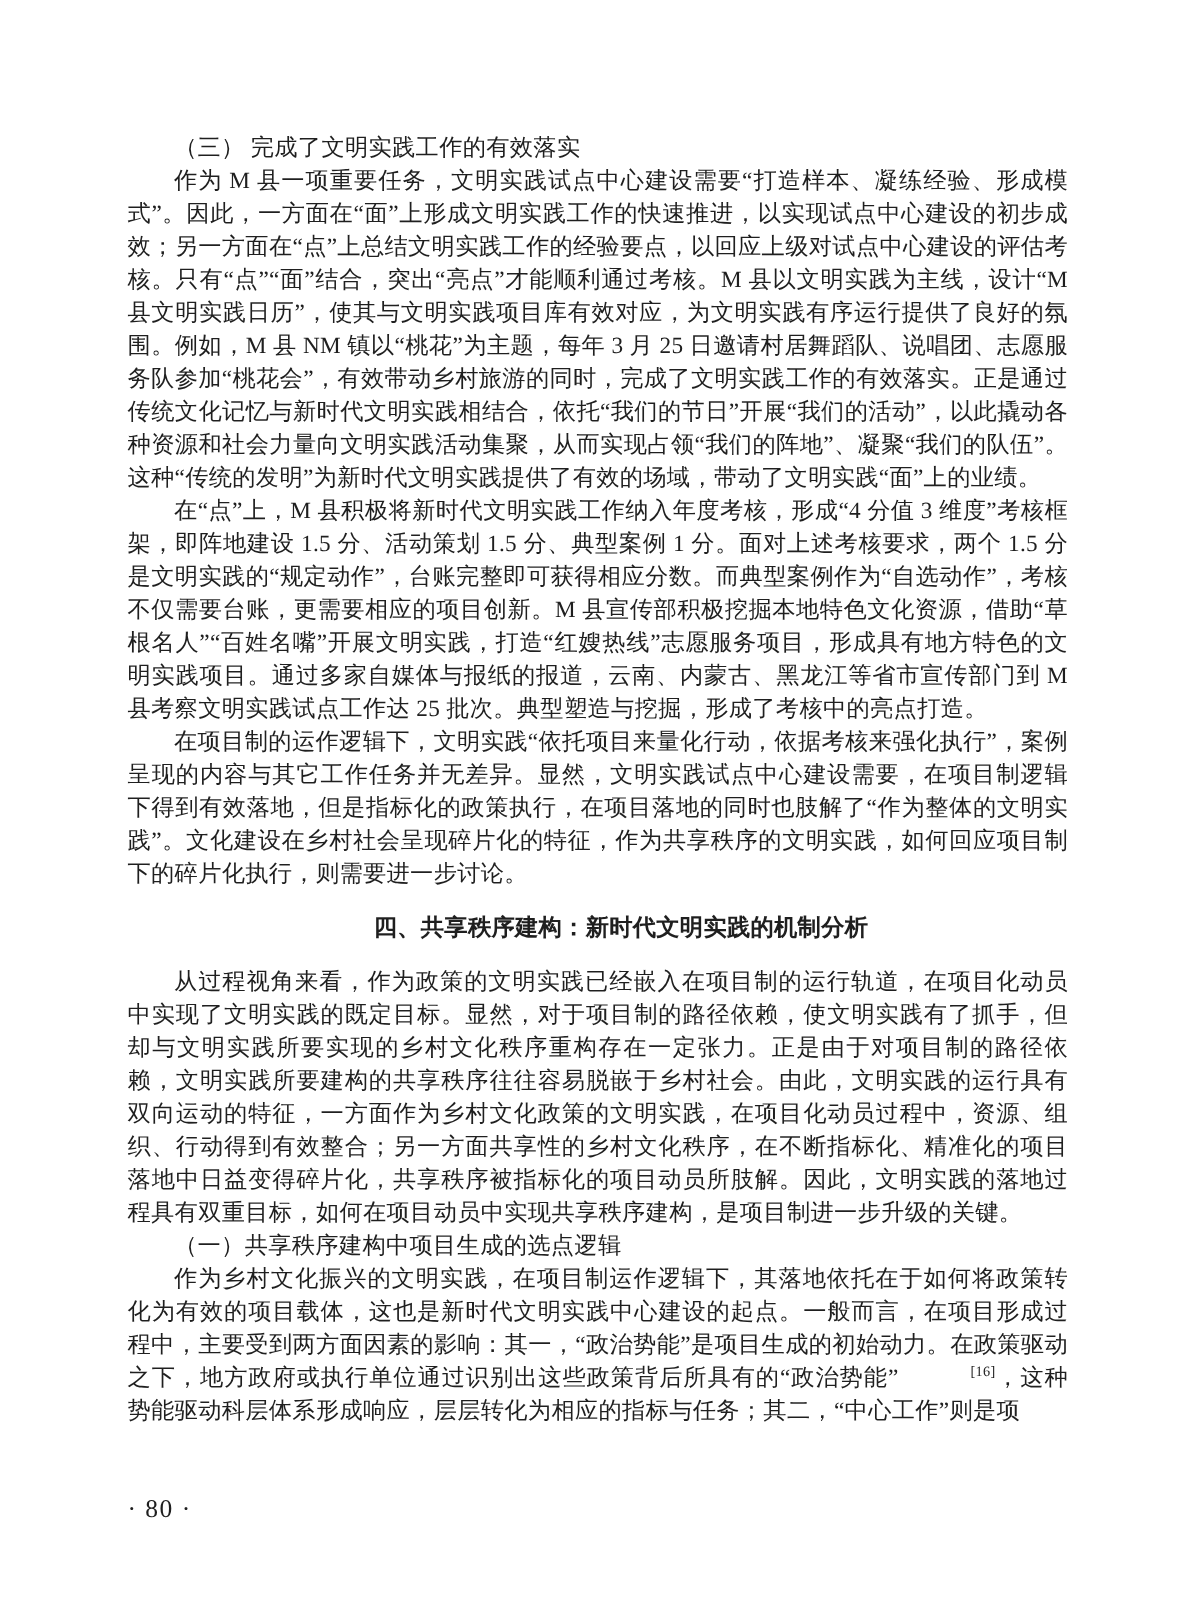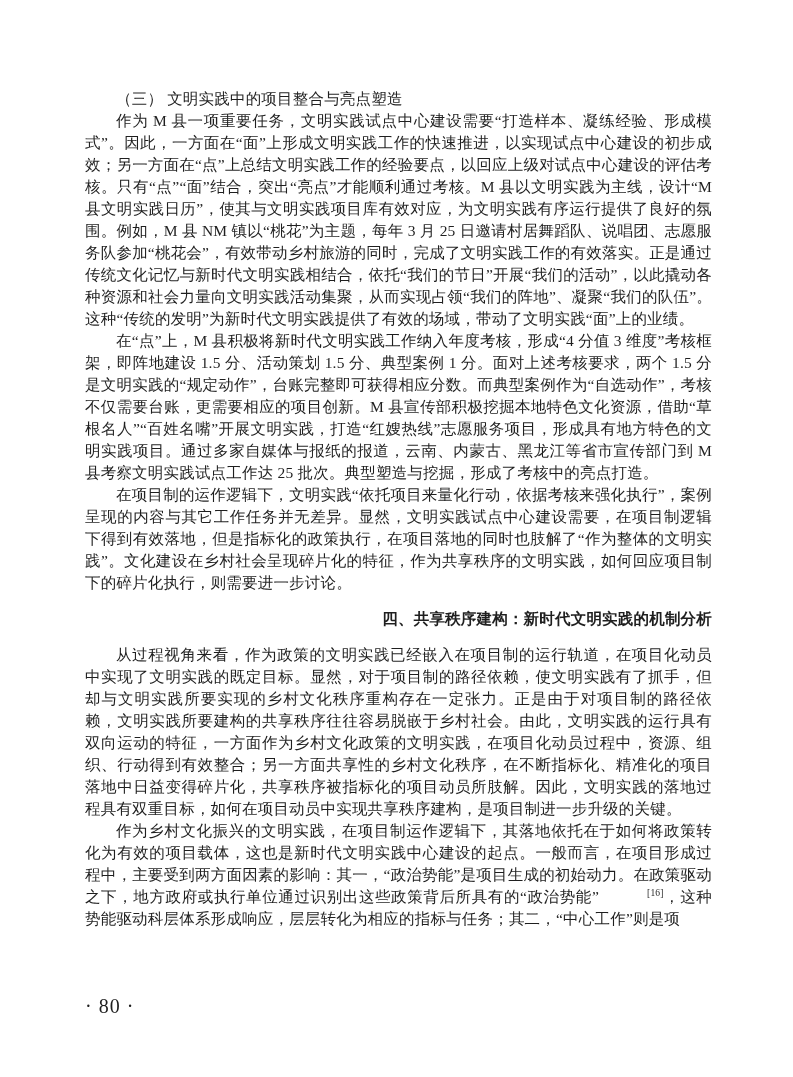--- a/index.html
+++ b/index.html
@@ -30,45 +30,46 @@
     letter-spacing: 0.2px;
   }
   p.subheading {
     font-weight: normal;
   }
   p.section-heading {
     font-family: "Liberation Sans", "DejaVu Sans", sans-serif;
     font-weight: bold;
     font-size: 15.5px;
     margin: 14px 0 14px 0;
-    text-align: right;
+    text-align: center;
   }
   sup.fnref {
     font-size: 9.5px;
     line-height: 0;
     vertical-align: super;
     padding-left: 48px;
   }
   .page-number {
     position: absolute;
     left: 85px;
     top: 996px;
-    font-size: 20px;
+    font-size: 17px;
     line-height: 20px;
     color: #1f1f1f;
     letter-spacing: 1px;
   }
 </style>
 </head>
 <body>
 
 <div class="page">
   <div class="article-body">
-      <p class="para subheading">（三） 文明实践中的项目整合与亮点塑造</p>
+      <p class="para subheading">（三） 完成了文明实践工作的有效落实</p>
       <p class="para body">作为 M 县一项重要任务，文明实践试点中心建设需要“打造样本、凝练经验、形成模式”。因此，一方面在“面”上形成文明实践工作的快速推进，以实现试点中心建设的初步成效；另一方面在“点”上总结文明实践工作的经验要点，以回应上级对试点中心建设的评估考核。只有“点”“面”结合，突出“亮点”才能顺利通过考核。M 县以文明实践为主线，设计“M 县文明实践日历”，使其与文明实践项目库有效对应，为文明实践有序运行提供了良好的氛围。例如，M 县 NM 镇以“桃花”为主题，每年 3 月 25 日邀请村居舞蹈队、说唱团、志愿服务队参加“桃花会”，有效带动乡村旅游的同时，完成了文明实践工作的有效落实。正是通过传统文化记忆与新时代文明实践相结合，依托“我们的节日”开展“我们的活动”，以此撬动各种资源和社会力量向文明实践活动集聚，从而实现占领“我们的阵地”、凝聚“我们的队伍”。这种“传统的发明”为新时代文明实践提供了有效的场域，带动了文明实践“面”上的业绩。</p>
       <p class="para body">在“点”上，M 县积极将新时代文明实践工作纳入年度考核，形成“4 分值 3 维度”考核框架，即阵地建设 1.5 分、活动策划 1.5 分、典型案例 1 分。面对上述考核要求，两个 1.5 分是文明实践的“规定动作”，台账完整即可获得相应分数。而典型案例作为“自选动作”，考核不仅需要台账，更需要相应的项目创新。M 县宣传部积极挖掘本地特色文化资源，借助“草根名人”“百姓名嘴”开展文明实践，打造“红嫂热线”志愿服务项目，形成具有地方特色的文明实践项目。通过多家自媒体与报纸的报道，云南、内蒙古、黑龙江等省市宣传部门到 M 县考察文明实践试点工作达 25 批次。典型塑造与挖掘，形成了考核中的亮点打造。</p>
       <p class="para body">在项目制的运作逻辑下，文明实践“依托项目来量化行动，依据考核来强化执行”，案例呈现的内容与其它工作任务并无差异。显然，文明实践试点中心建设需要，在项目制逻辑下得到有效落地，但是指标化的政策执行，在项目落地的同时也肢解了“作为整体的文明实践”。文化建设在乡村社会呈现碎片化的特征，作为共享秩序的文明实践，如何回应项目制下的碎片化执行，则需要进一步讨论。</p>
       <p class="para section-heading">四、共享秩序建构：新时代文明实践的机制分析</p>
       <p class="para body">从过程视角来看，作为政策的文明实践已经嵌入在项目制的运行轨道，在项目化动员中实现了文明实践的既定目标。显然，对于项目制的路径依赖，使文明实践有了抓手，但却与文明实践所要实现的乡村文化秩序重构存在一定张力。正是由于对项目制的路径依赖，文明实践所要建构的共享秩序往往容易脱嵌于乡村社会。由此，文明实践的运行具有双向运动的特征，一方面作为乡村文化政策的文明实践，在项目化动员过程中，资源、组织、行动得到有效整合；另一方面共享性的乡村文化秩序，在不断指标化、精准化的项目落地中日益变得碎片化，共享秩序被指标化的项目动员所肢解。因此，文明实践的落地过程具有双重目标，如何在项目动员中实现共享秩序建构，是项目制进一步升级的关键。</p>
+      <p class="para subheading">（一）共享秩序建构中项目生成的选点逻辑</p>
       <p class="para body">作为乡村文化振兴的文明实践，在项目制运作逻辑下，其落地依托在于如何将政策转化为有效的项目载体，这也是新时代文明实践中心建设的起点。一般而言，在项目形成过程中，主要受到两方面因素的影响：其一，“政治势能”是项目生成的初始动力。在政策驱动之下，地方政府或执行单位通过识别出这些政策背后所具有的“政治势能”<sup class="fnref">[16]</sup>，这种势能驱动科层体系形成响应，层层转化为相应的指标与任务；其二，“中心工作”则是项</p>
     </div>
   <div class="page-number">· 80 ·</div>
 </div>
 
 </body></html>

